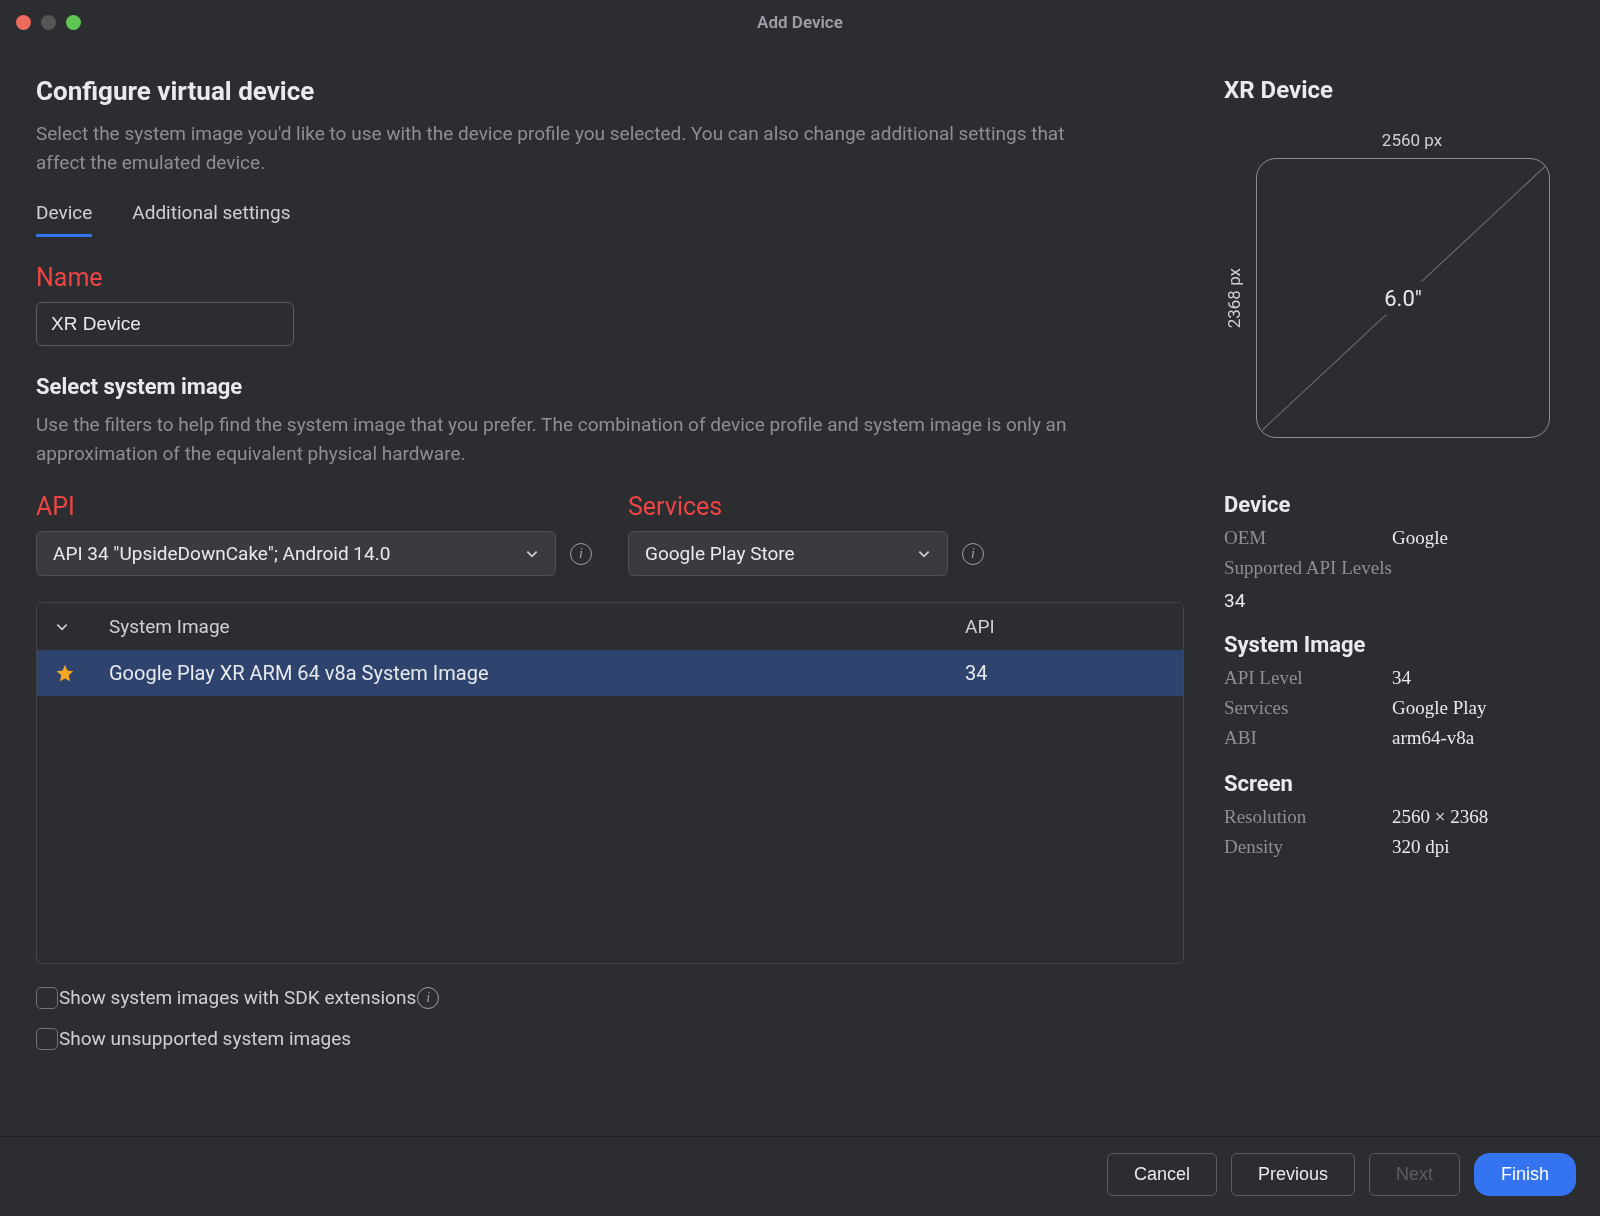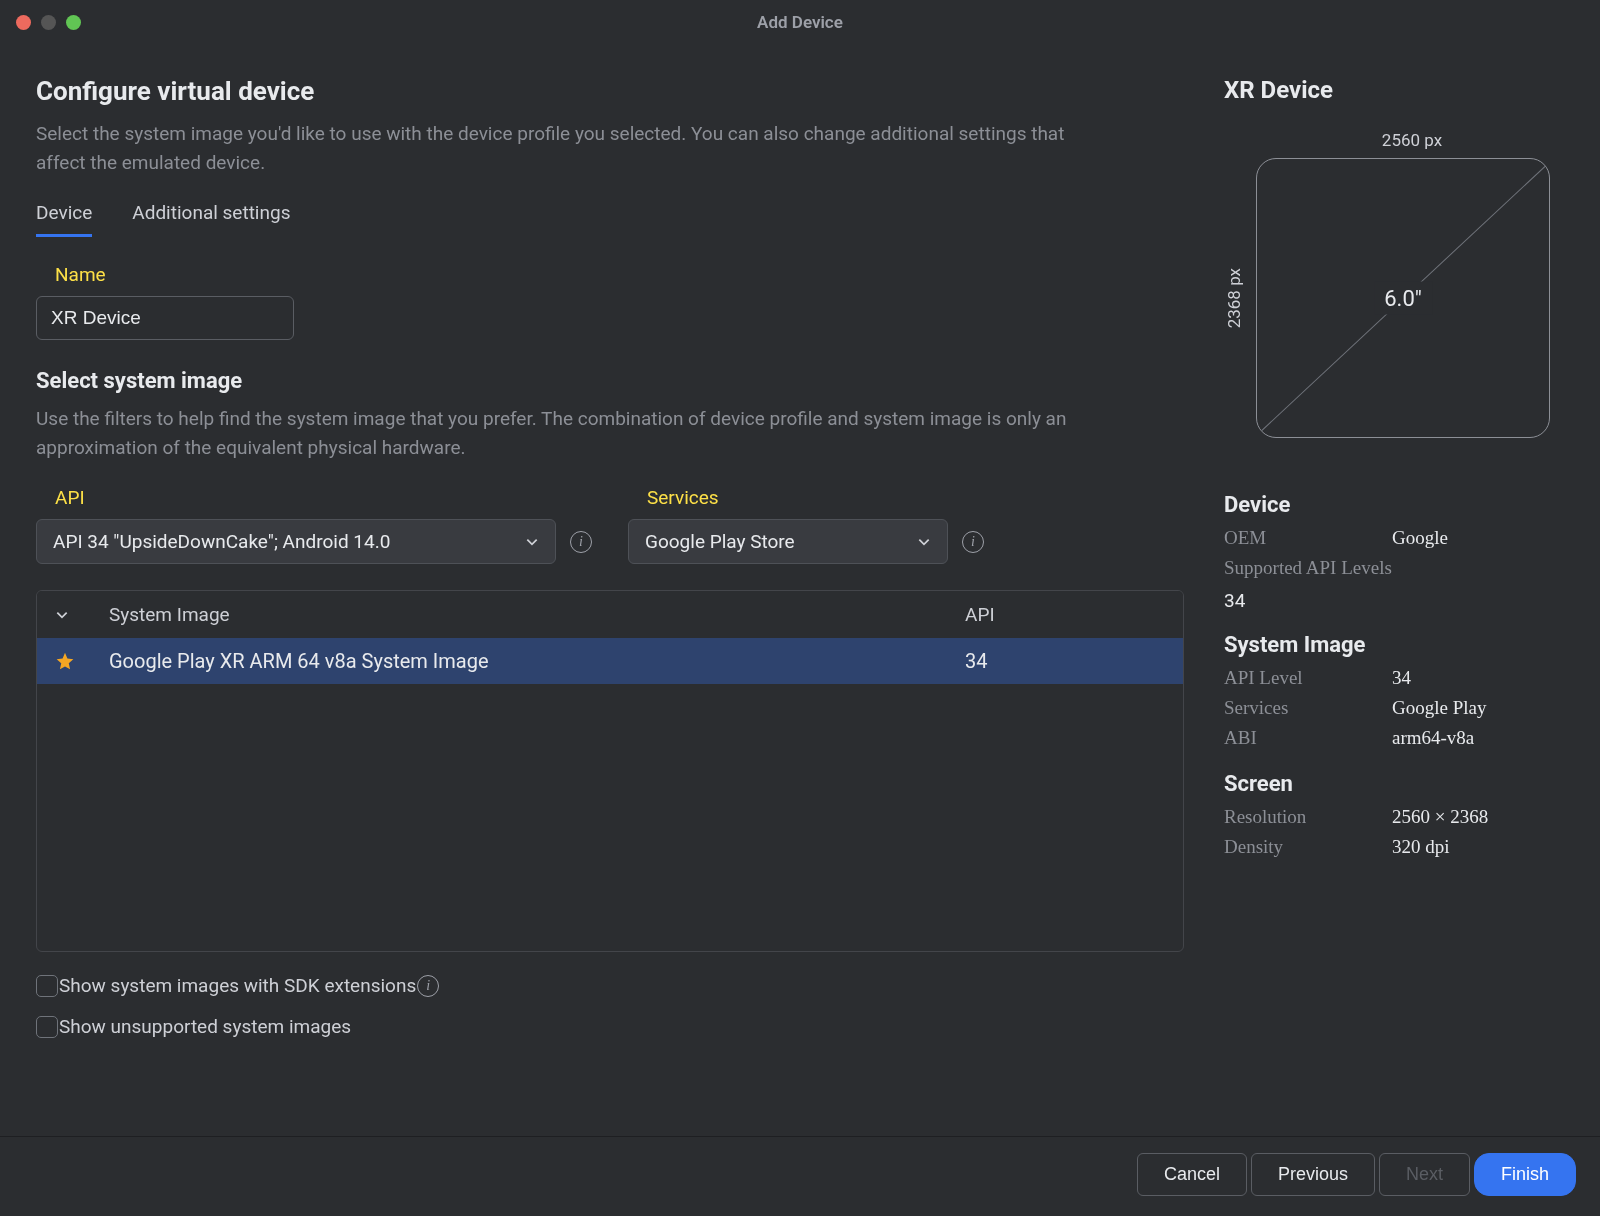--- a/index.html
+++ b/index.html
@@ -80,24 +80,23 @@
       font-size: 19px;
       color: #ced0d6;
       padding-bottom: 10px;
       cursor: pointer;
       border-bottom: 3px solid transparent;
     }
     .tab.active {
       border-bottom-color: #3574f0;
     }
     .field-label {
-      font-size: 19px;
-      color: #fde047;
+      font-size: 25px;
+      color: #ef4444;
       margin-bottom: 10px;
-      margin-left: 19px;
     }
     .text-input {
       background: #2b2d30;
       border: 1px solid #5a5d63;
       border-radius: 6px;
       padding: 10px 14px;
       color: #e8eaed;
       font-size: 19px;
       width: 258px;
       margin-bottom: 28px;
@@ -287,21 +286,21 @@
       font-size: 19px;
       color: #e8eaed;
       margin-top: 2px;
       margin-bottom: 6px;
     }
     .footer {
       border-top: 1px solid #1e1f22;
       padding: 16px 24px 20px 24px;
       display: flex;
       justify-content: flex-end;
-      gap: 4px;
+      gap: 14px;
     }
     .btn {
       padding: 10px 26px;
       font-size: 18px;
       border-radius: 6px;
       border: 1px solid #5a5d63;
       background: transparent;
       color: #e8eaed;
       cursor: pointer;
     }

